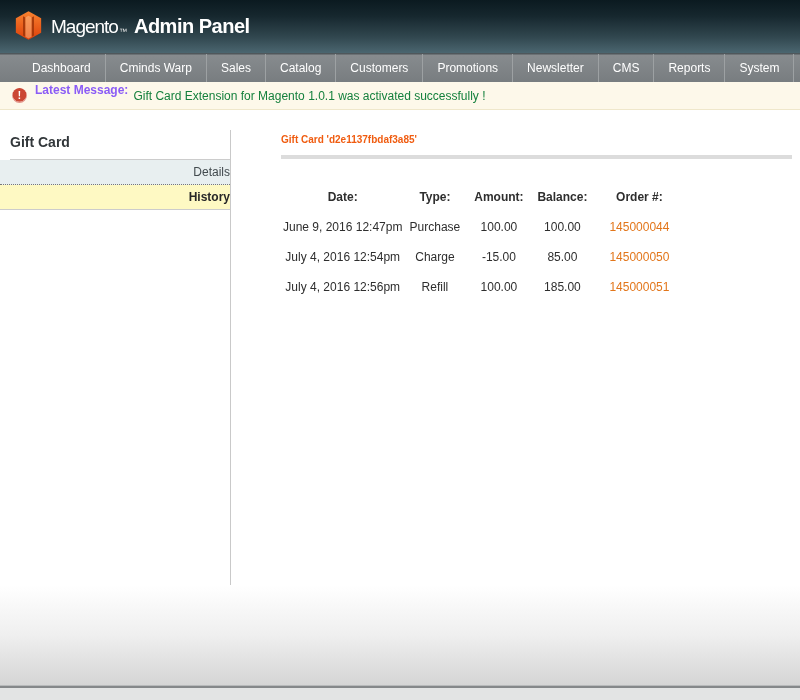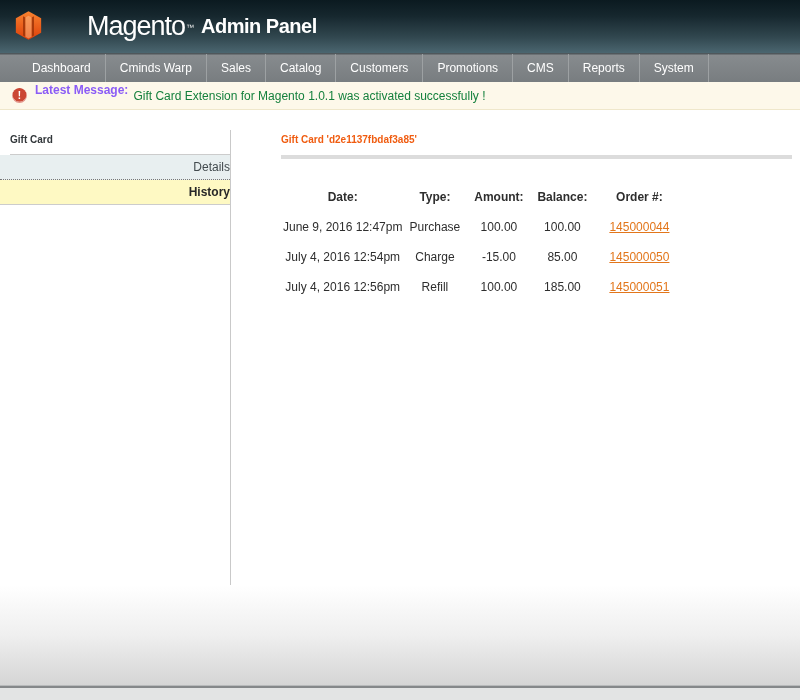--- a/index.html
+++ b/index.html
@@ -13,21 +13,21 @@
 
   
   .topbar {
     height:53px;
     background:linear-gradient(180deg,#0b1a20 0%,#16272e 30%,#31474f 70%,#4b6670 100%);
     display:flex; align-items:center;
     padding-left:15px;
   }
   .logo { display:block; margin-top:2px; }
   .brandwrap { display:flex; align-items:center; margin-left:9px; }
-  .brand { color:#fff; font-size:27px; font-weight:400; letter-spacing:-1px;margin-left:36px; }
+  .brand { color:#fff; font-size:19px; font-weight:400; letter-spacing:-1px; }
   .tm { color:#e8e8e8; font-size:8px; align-self:flex-start; margin:12px 3px 0 1px; }
   .subtitle { color:#fff; font-size:20px; font-weight:700; margin-left:4px; letter-spacing:-0.5px; }
 
   
   .mainnav {
     height:29px;
     background:linear-gradient(180deg,#4f575b 0,#4f575b 1px,#878b8e 2px,#787d80 100%);
     display:flex; align-items:center;
     padding-left:18px;
   }
@@ -55,41 +55,41 @@
     flex:0 0 15px;
   }
   .msglabel { color:#8b5cf6; font-weight:bold; margin:0 5px 12px 8px; }
   .msgtext { color:#15803d; }
 
   
   .content { height:475px; background:#fff; padding-top:20px; display:flex; }
 
   .sidebar { flex:0 0 231px; width:231px; border-right:1px solid #c9c9c9; }
   .sidebar-title {
-    font-size:10px; font-weight:bold; color:#32373a;
+    font-size:14px; font-weight:bold; color:#32373a;
     margin:4px 0 0 10px; padding-bottom:9px;
     border-bottom:1px solid #ccc;
   }
   .tabs { list-style:none;text-align:right; }
   .tab { font-size:12px; line-height:25px; height:25px; padding-left:33px; cursor:pointer; }
   .tab.is-details { background:#e8eff0; color:#424a4e; border-bottom:1px dotted #787878; }
   .tab.is-active { font-weight:bold; color:#282828; background:#fef9c3; border-bottom:1px solid #ccc; }
 
   .main { flex:1; padding:4px 8px 0 50px; }
   .page-title { font-size:10px; font-weight:bold; color:#f05c10; margin-bottom:10px; }
   .title-sep { height:4px; background:#dcdcdc; margin-bottom:23px; }
 
   table.history { border-collapse:collapse; font-size:12px; color:#2e2e2e; margin-left:2px; }
   table.history th, table.history td {
     text-align:center; height:30px; vertical-align:middle; padding:0;
     font-weight:normal; white-space:nowrap;
   }
   table.history th { font-weight:bold; }
   .col-date{width:112px}.col-type{width:65px}.col-amount{width:63px}.col-balance{width:64px}.col-order{width:90px}
-  .order-link { color:#e2761b; text-decoration:underline; cursor:pointer; }
+  .order-link { color:#e2761b; cursor:pointer; }
 
   
   .fade { height:100px; background:linear-gradient(180deg,#ffffff 0%,#efefef 50%,#d5d5d5 100%); }
   .footline { height:3px; background:#85888a; border-top:1px solid #b7b9ba; }
   .footer { height:12px; background:#e3e4e4; }
 </style>
 </head>
 <body>
 
 <div class="page">
@@ -116,20 +116,21 @@
     </span>
   </header>
 
   <nav class="mainnav">
     <a class="nav-item">Dashboard</a>
     <a class="nav-item">Cminds Warp</a>
     <a class="nav-item">Sales</a>
     <a class="nav-item">Catalog</a>
     <a class="nav-item">Customers</a>
     <a class="nav-item">Promotions</a>
+    <a class="nav-item">Newsletter</a>
     <a class="nav-item">CMS</a>
     <a class="nav-item">Reports</a>
     <a class="nav-item">System</a>
   </nav>
 
   <div class="msgbar">
     <span class="msgicon">!</span>
     <span class="msglabel">Latest Message:</span>
     <span class="msgtext">Gift Card Extension for Magento 1.0.1 was activated successfully !</span>
   </div>

